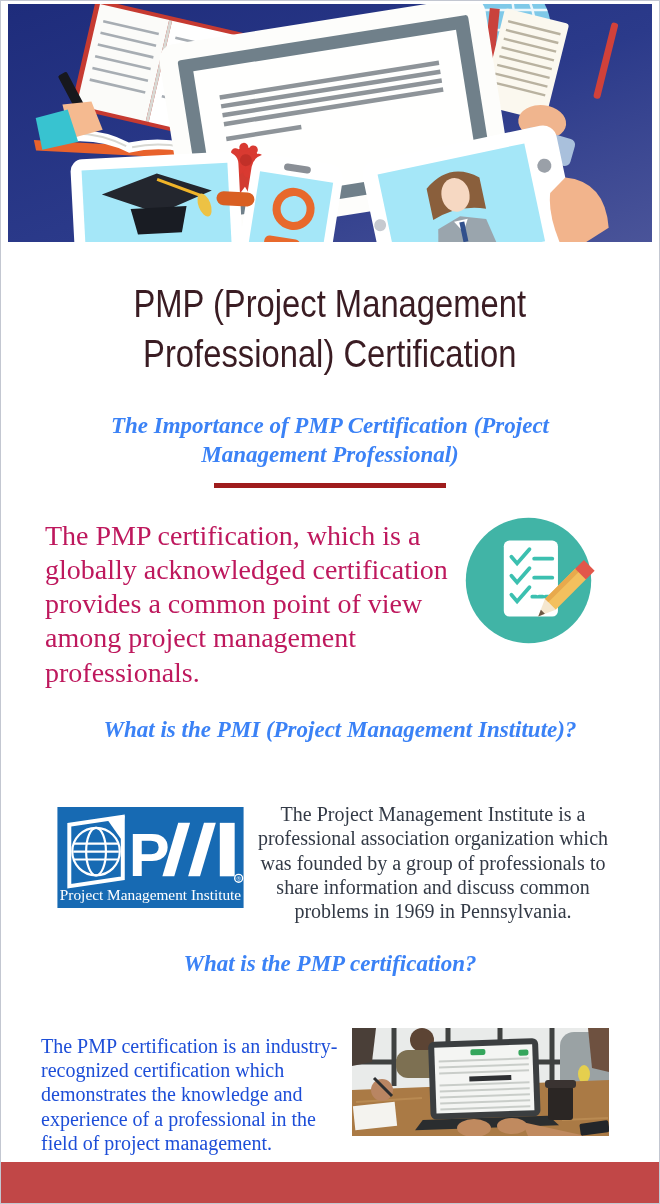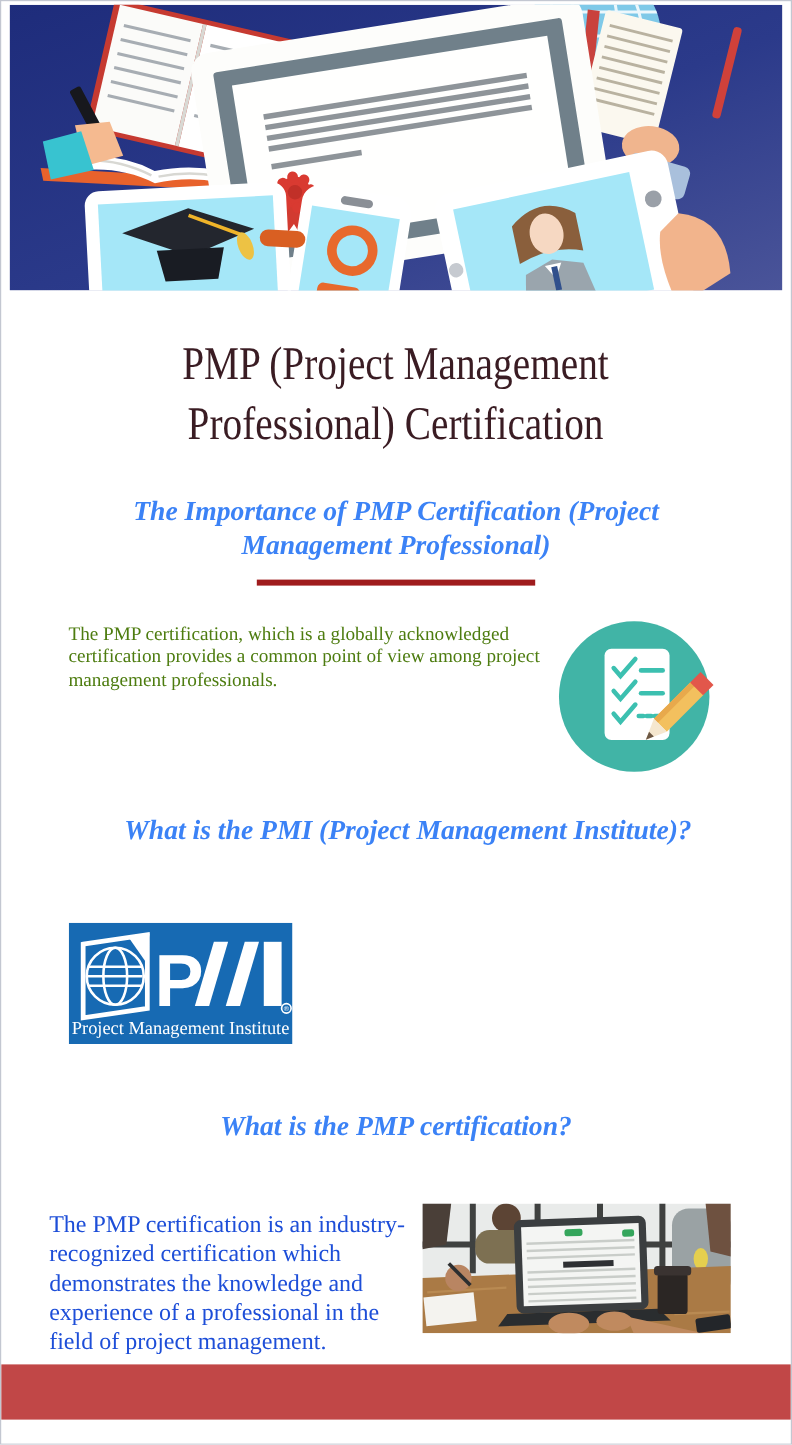--- a/index.html
+++ b/index.html
@@ -3,36 +3,36 @@
 <meta charset="utf-8">
 <style>
   html,body{margin:0;padding:0;background:#ffffff;}
   body{width:660px;height:1204px;font-family:"Liberation Serif",serif;}
   .page{box-sizing:border-box;width:660px;height:1204px;background:#fff;
         border:1px solid #c3c7d1;padding:3px 4px 0 4px;display:flex;flex-direction:column;
         align-items:center;overflow:hidden;}
   .hero{width:644px;height:238px;flex:none;}
   .hero svg{display:block;}
   .title{margin-top:37px;text-align:center;color:#3a1c23;
-         font-family:Liberation Serif, serif;font-weight:400;
+         font-family:Liberation Sans, sans-serif;font-weight:400;
          font-size:39px;line-height:1.27;}
   .title .tline{display:block;transform:scaleX(0.84);transform-origin:50% 50%;white-space:nowrap;}
   .heading{font-style:italic;font-weight:700;font-size:23px;color:#3b82f6;
            text-align:center;line-height:1.26;}
   .h-importance{margin-top:34px;max-width:500px;}
   .divider{width:232px;height:5px;background:#9f1c1d;margin-top:13px;flex:none;}
   .row{width:100%;box-sizing:border-box;display:flex;align-items:flex-start;padding:0 36px;}
   .sec1{margin-top:26px;}
-  .sec1 p{margin:5px 0 0 16px;width:424px;font-size:16px;line-height:1.22;color:#4d7c0f;}
+  .sec1 p{margin:5px 0 0 4px;width:424px;font-size:28px;line-height:1.22;color:#be185d;}
   .check-icon{margin-left:auto;margin-right:24px;flex:none;}
   .h-pmi{margin-top:26px;margin-left:20px;}
   .sec2{margin-top:57px;}
   .pmi-logo{margin-left:16px;margin-top:5px;flex:none;}
   .sec2 p{margin:0 6px 0 auto;width:360px;text-align:center;font-size:20px;line-height:1.22;color:#333a46;}
-  .h-pmp{margin-top:50px;}
+  .h-pmp{margin-top:26px;}
   .sec3{margin-top:47px;}
   .sec3 p{margin:8px 0 0 0;width:336px;font-size:20px;line-height:1.22;color:#1d4ed8;}
   .photo{margin-left:auto;margin-right:10px;margin-top:2px;flex:none;}
   .footer{align-self:stretch;margin:6px -4px 0 -4px;height:46px;background:#c14747;flex:none;}
 </style>
 </head>
 <body>
 
 <div class="page">
 
@@ -268,20 +268,21 @@
         <g fill="#ffffff">
           <polygon points="106,70 122,16 134,16 118,70"></polygon>
           <polygon points="132,70 148,16 160,16 144,70"></polygon>
         </g>
         <rect x="164" y="16" width="15" height="54" fill="#ffffff"></rect>
         <circle cx="183" cy="72" r="4" stroke="#ffffff" stroke-width="1.4" fill="none"></circle>
         <text x="183" y="74.5" font-family="Liberation Sans, sans-serif" font-size="6" fill="#ffffff" text-anchor="middle">®</text>
         <text x="94" y="94" font-family="Liberation Serif, serif" font-size="15.5" fill="#ffffff" text-anchor="middle">Project Management Institute</text>
       </svg>
     </div>
+    <p>The Project Management Institute is a professional association organization which was founded by a group of professionals to share information and discuss common problems in 1969 in Pennsylvania.</p>
   </div>
 
   <div class="heading h-pmp">What is the PMP certification?</div>
 
   <div class="row sec3">
     <p>The PMP certification is an industry-recognized certification which demonstrates the knowledge and experience of a professional in the field of project management.</p>
     <div class="photo">
       <svg width="257" height="108" viewBox="0 0 257 108">
         <rect x="0" y="0" width="257" height="108" fill="#e9ebea"></rect>
         <g stroke="#3f4140" stroke-width="5">

